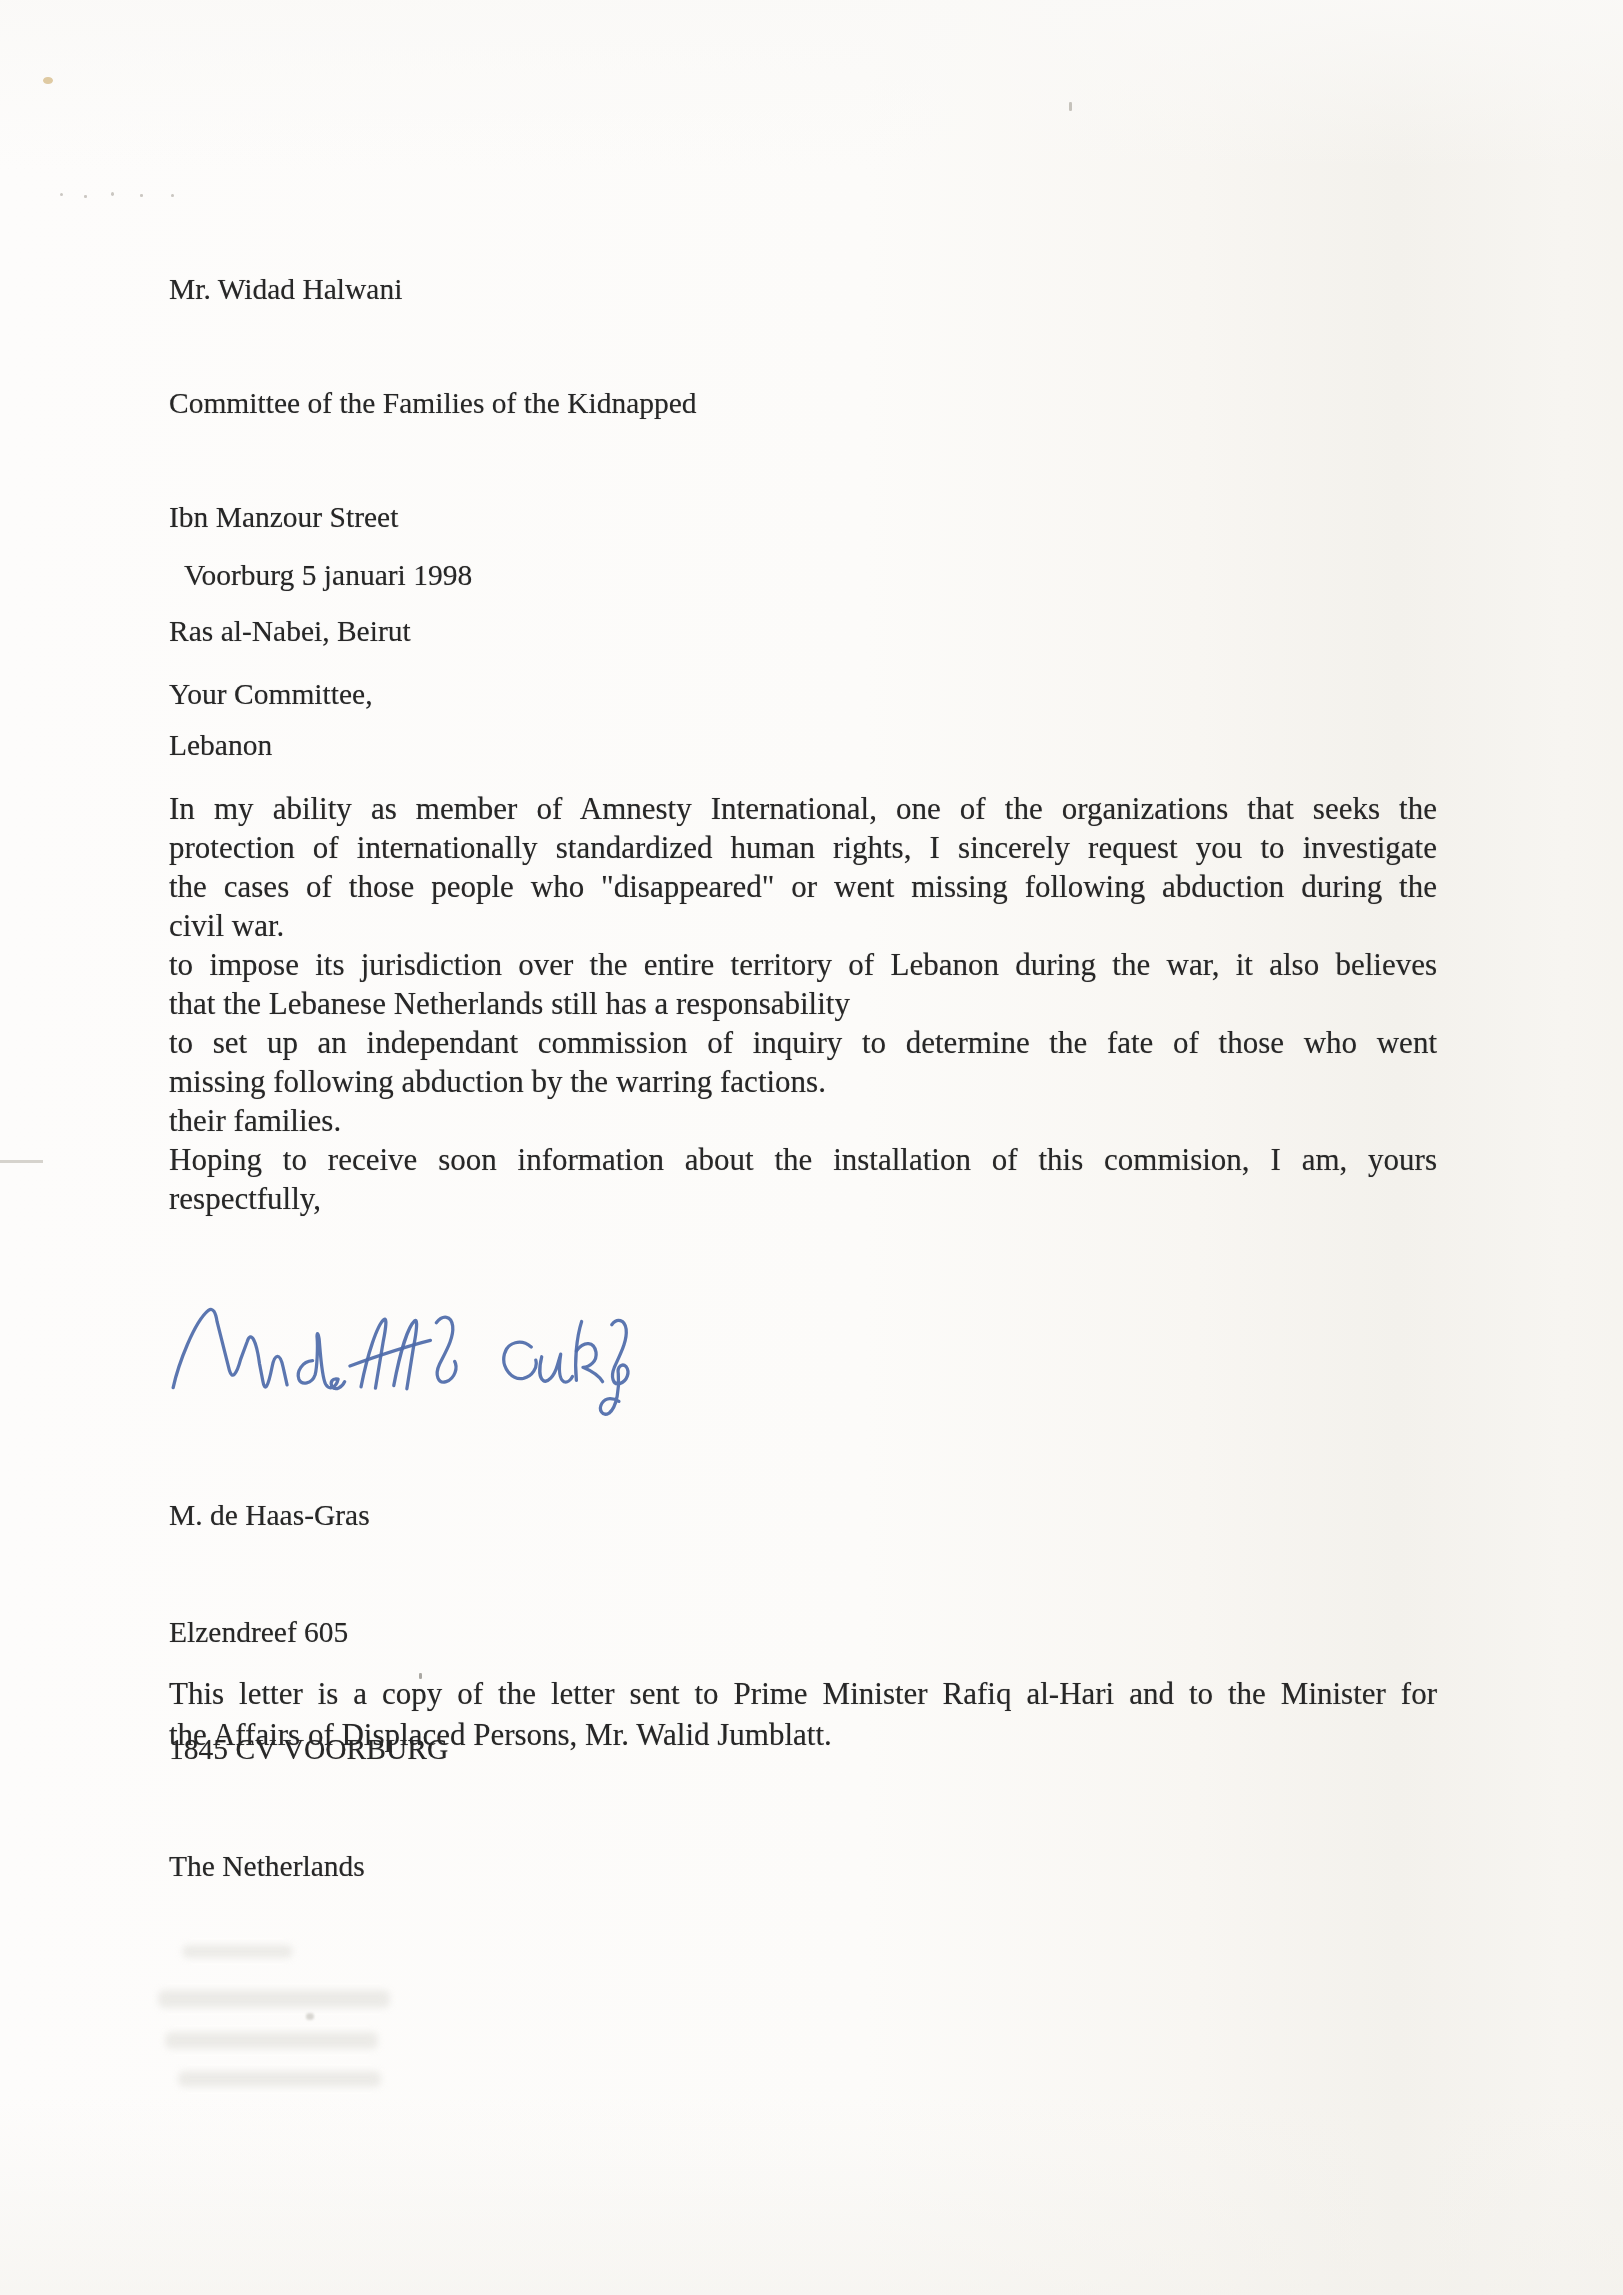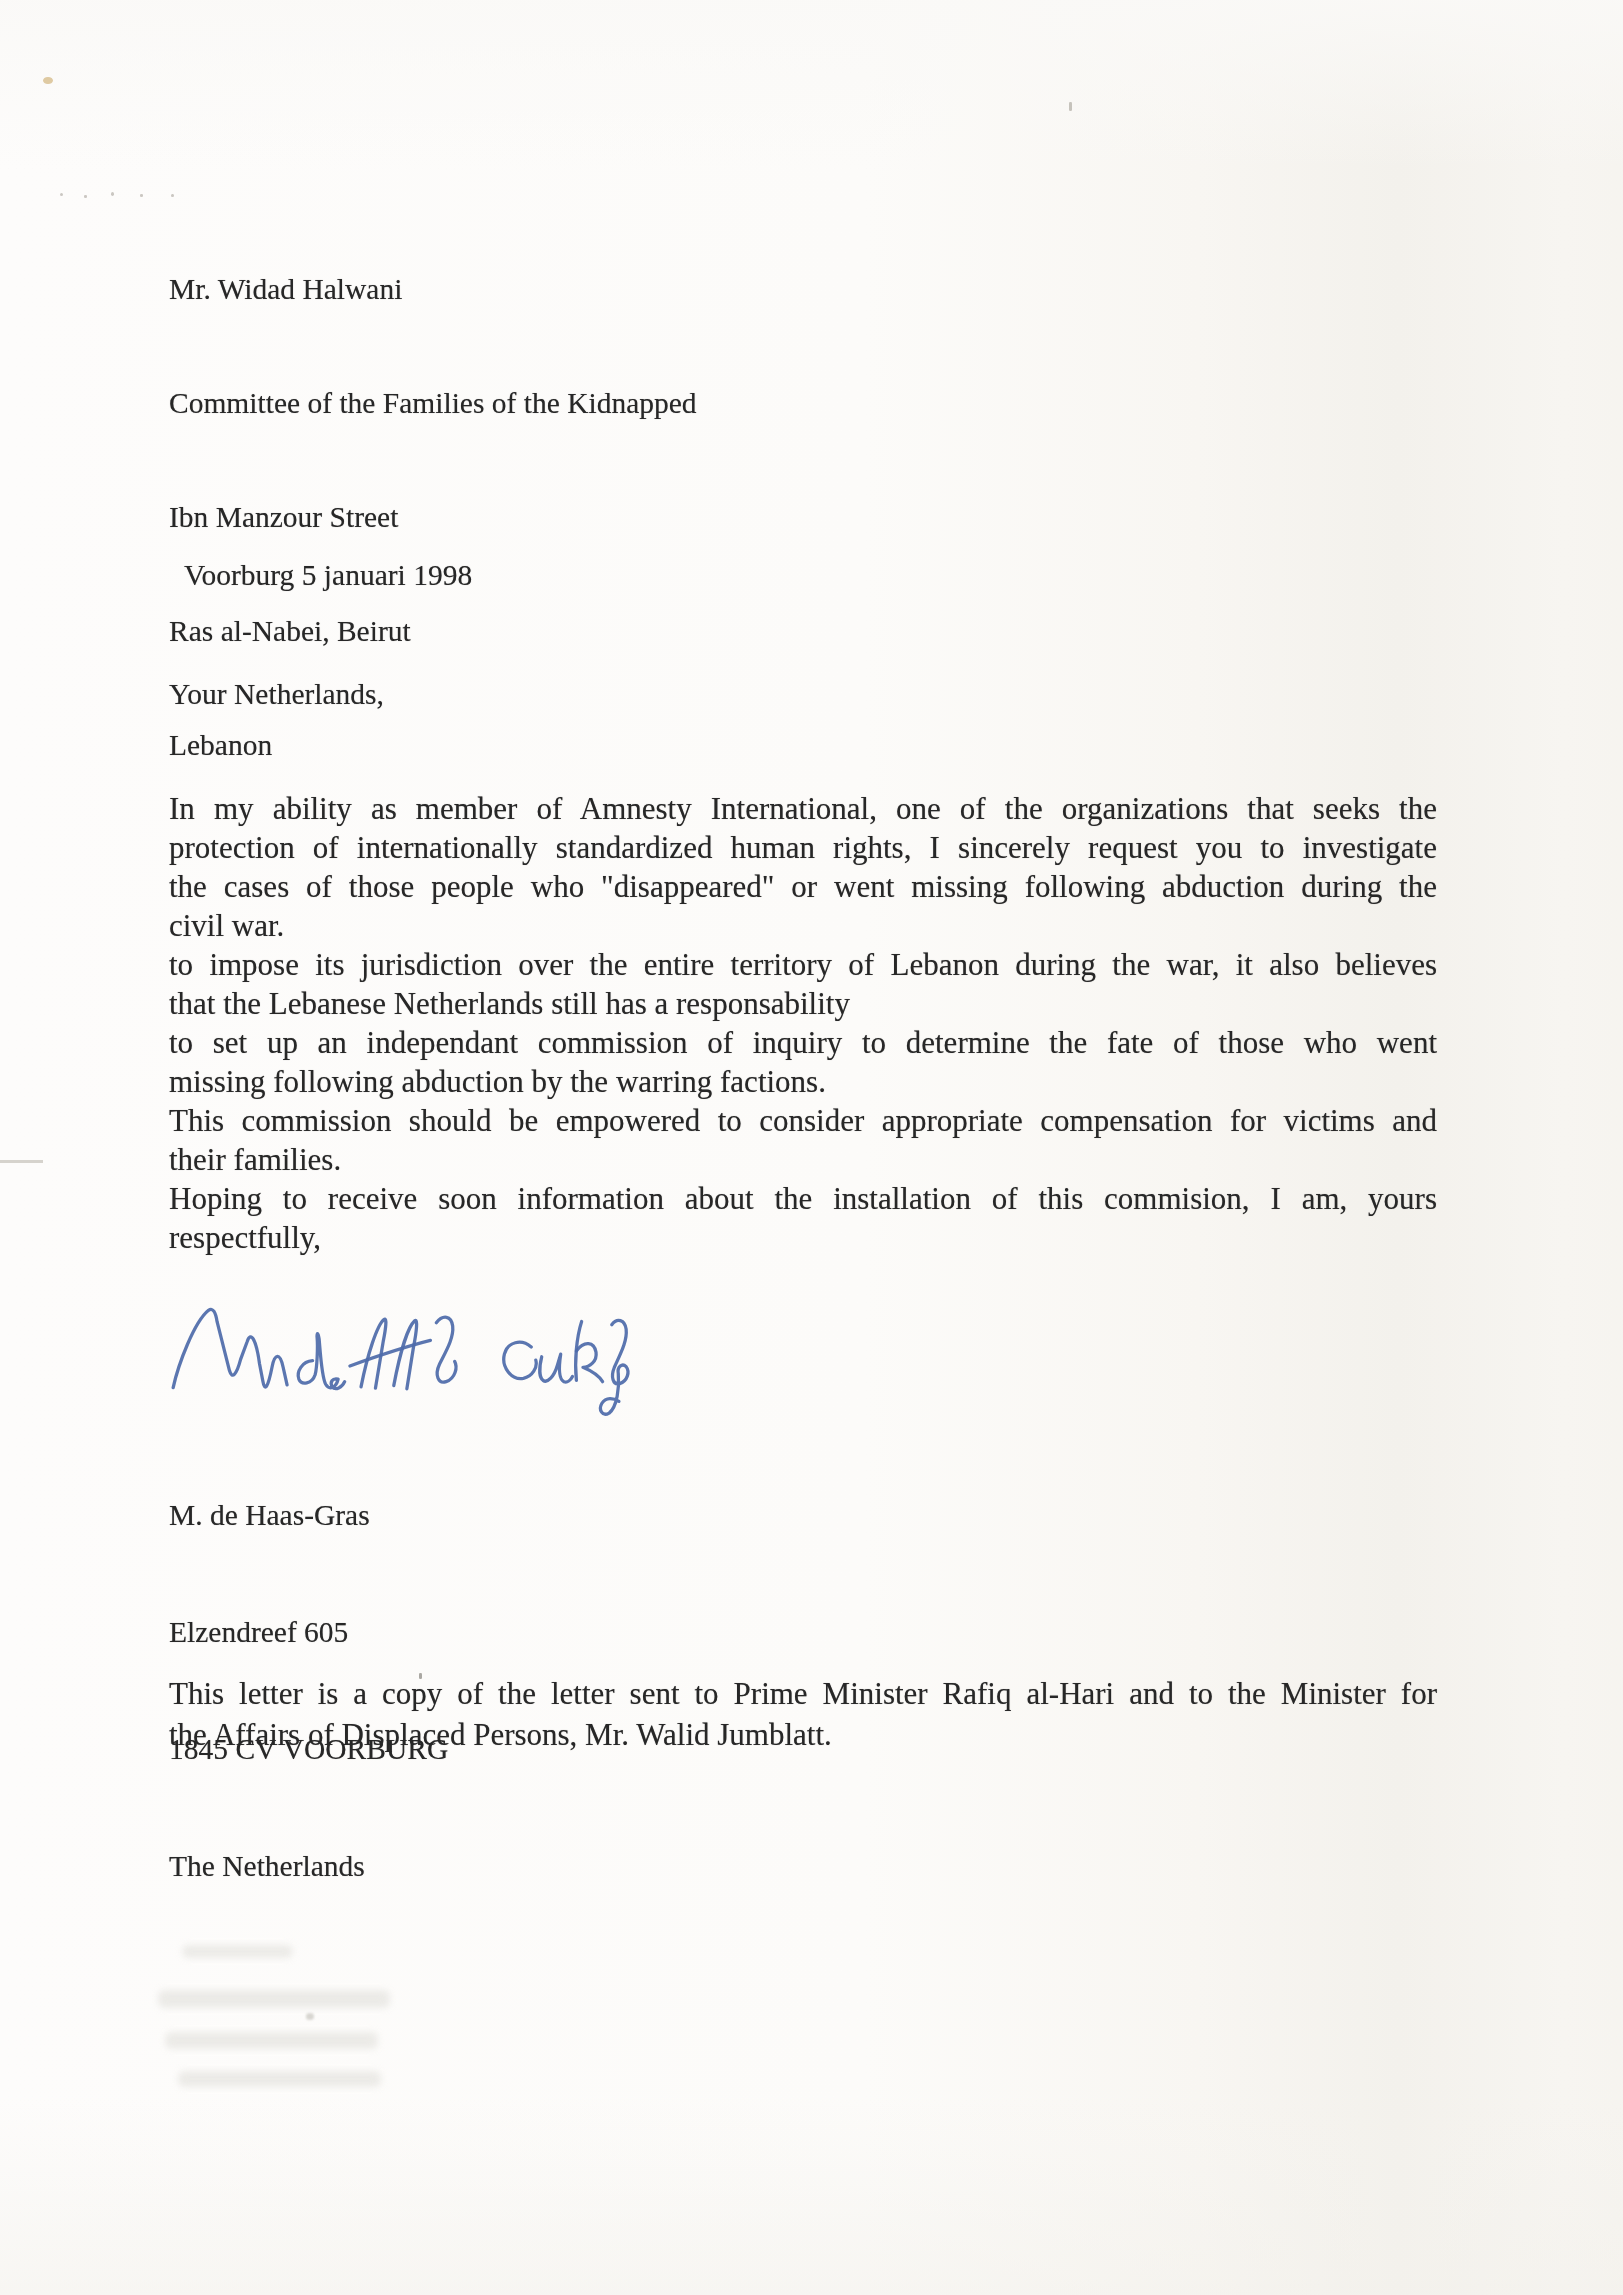--- a/index.html
+++ b/index.html
@@ -118,32 +118,31 @@
   <div class="txt addr">
     <div class="ln">Mr. Widad Halwani</div>
     <div class="ln">Committee of the Families of the Kidnapped</div>
     <div class="ln">Ibn Manzour Street</div>
     <div class="ln">Ras al-Nabei, Beirut</div>
     <div class="ln">Lebanon</div>
   </div>
 
   <div class="txt date">Voorburg 5 januari 1998</div>
 
-  <div class="txt salut">Your Netherlands,</div>
+  <div class="txt salut">Your Committee,</div>
 
   <div class="body-block">
     <div class="ln j">In my ability as member of Amnesty International, one of the organizations that seeks the</div>
     <div class="ln j">protection of internationally standardized human rights, I sincerely request you to investigate</div>
     <div class="ln j">the cases of those people who "disappeared" or went missing following abduction during the</div>
     <div class="ln">civil war.</div>
     <div class="ln j">to impose its jurisdiction over the entire territory of Lebanon during the war, it also believes</div>
     <div class="ln">that the Lebanese Netherlands still has a responsability</div>
     <div class="ln j">to set up an independant commission of inquiry to determine the fate of those who went</div>
     <div class="ln">missing following abduction by the warring factions.</div>
-    <div class="ln j">This commission should be empowered to consider appropriate compensation for victims and</div>
     <div class="ln">their families.</div>
     <div class="ln j">Hoping to receive soon information about the installation of this commision, I am, yours</div>
     <div class="ln">respectfully,</div>
   </div>
 
   <svg class="sig" viewBox="0 0 718 218" aria-hidden="true">
 
     <path d="M14,132 C22,96 46,32 68,14 C75,9 79,18 81,31 L100,106 C104,120 111,112 117,89 L127,62 C133,44 141,60 146,96 L151,122 C154,140 159,131 165,101 C169,80 177,78 182,101 L188,128" stroke="#4d6aa9"></path>
 
     <path d="M227,91 C211,92 202,108 206,119 C210,129 226,127 231,112 C234,100 235,70 234,57 C233,48 235,46 237,58 C239,81 241,116 247,127 C253,137 263,132 266,119 C257,117 253,124 257,131 C262,137 272,132 276,123" stroke="#4d6aa9"></path>

